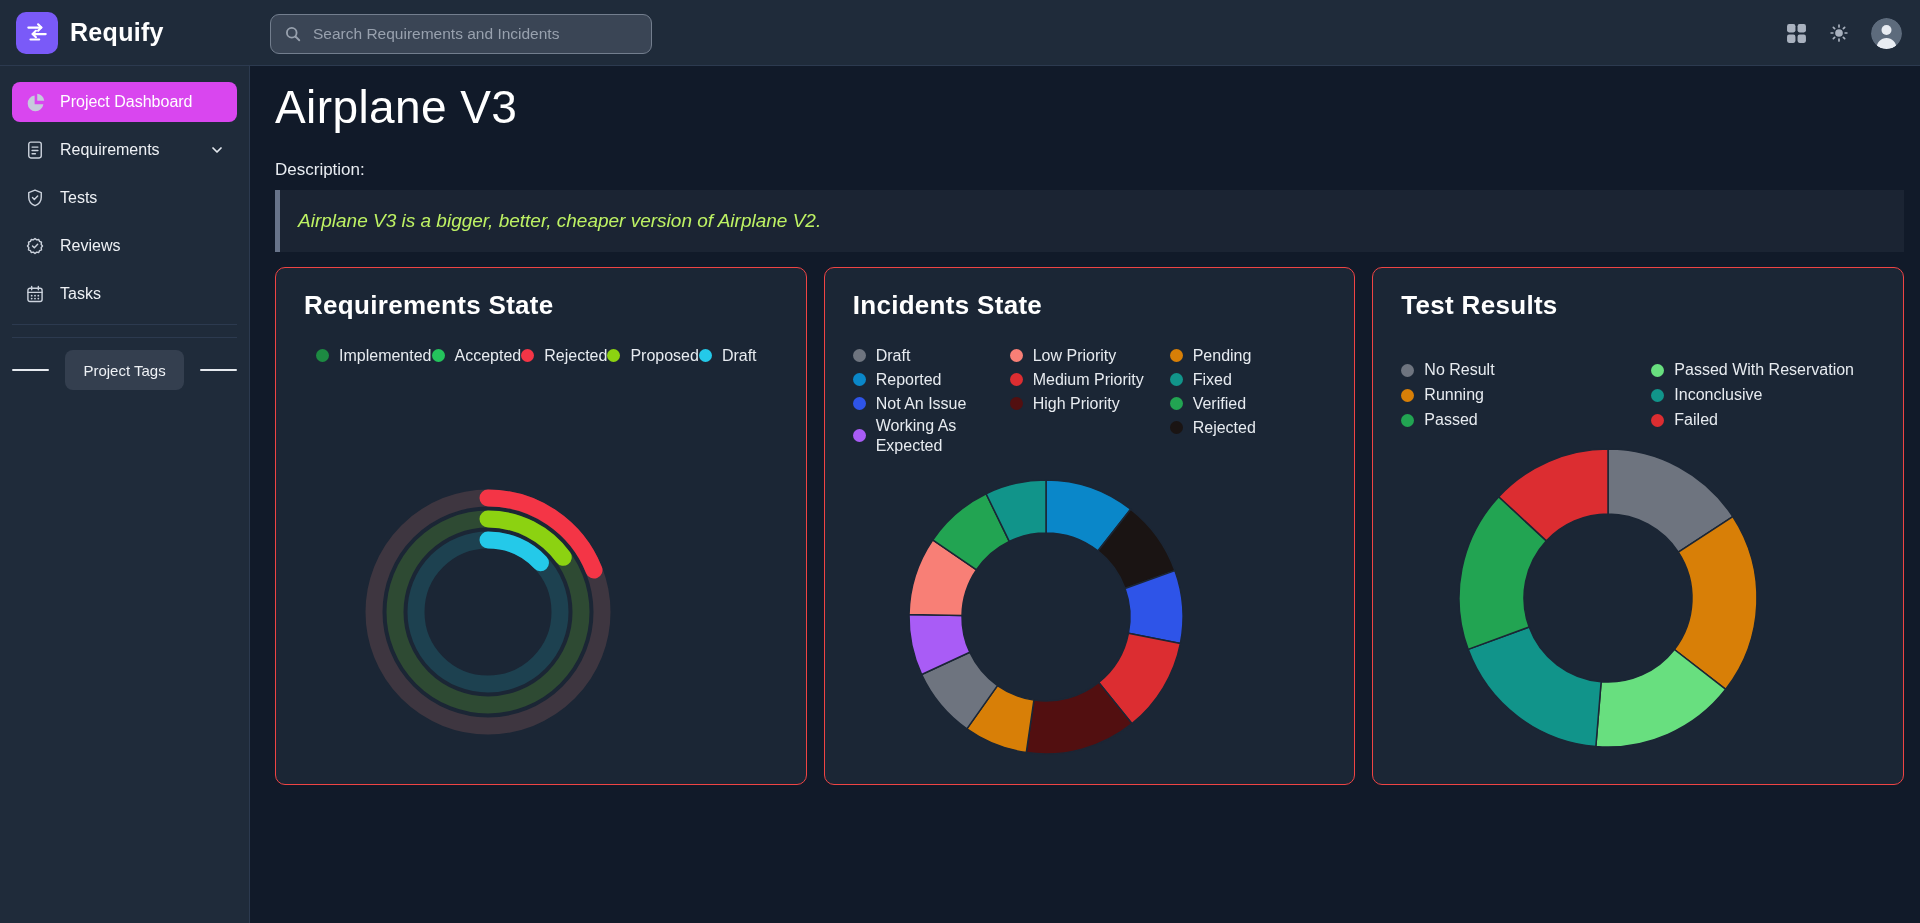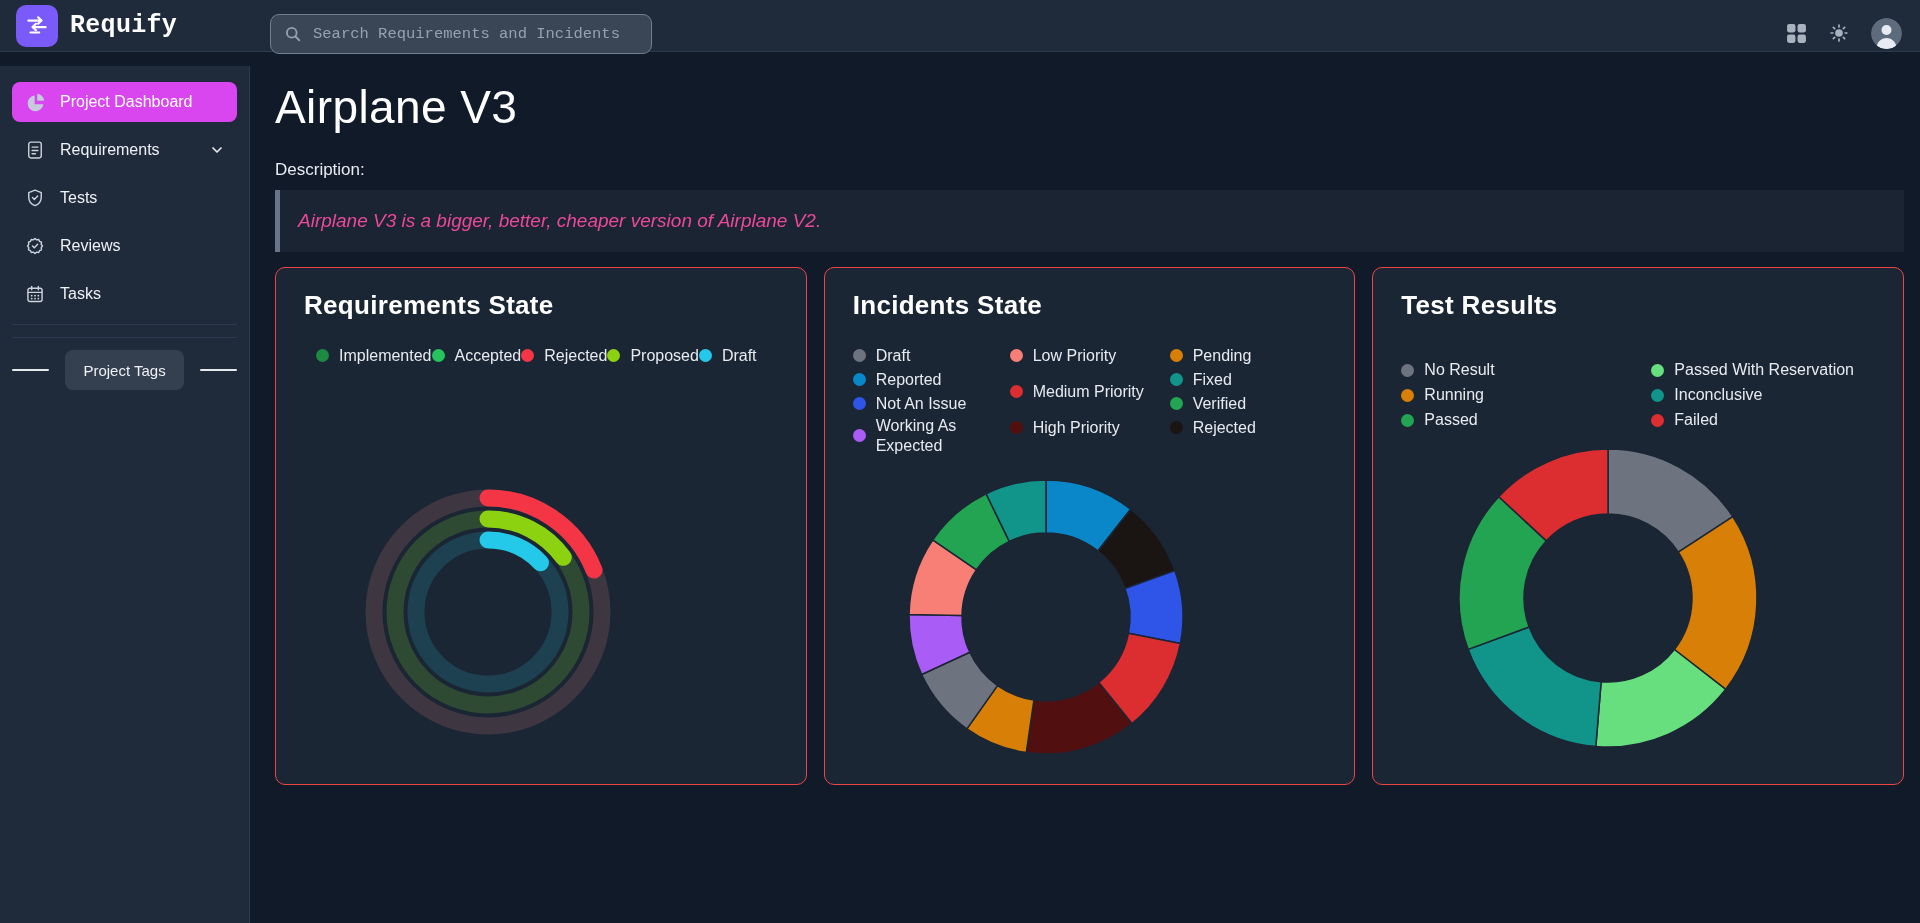--- a/index.html
+++ b/index.html
@@ -1,21 +1,21 @@
 <!DOCTYPE html>
 <html><head>
 <meta charset="utf-8">
 <style>
   * { margin:0; padding:0; box-sizing:border-box; }
   html,body { width:1920px; height:923px; overflow:hidden; }
   body { font-family:"Liberation Sans","DejaVu Sans",sans-serif; background:#111a29; color:#e9edf2; }
 
   
-  .topbar { position:fixed; top:0; left:0; width:1920px; height:52px; background:#1f2b3a;
-            border-bottom:1px solid #2c3a4f; display:flex; align-items:center; z-index:10;font-family:Liberation Mono, monospace; }
+  .topbar { position:fixed; top:0; left:0; width:1920px; height:66px; background:#1f2b3a;
+            border-bottom:1px solid #2c3a4f; display:flex; align-items:center; z-index:10; }
   .brand { display:flex; align-items:center; gap:12px; padding-left:16px; width:250px; }
   .logo { width:42px; height:42px; border-radius:10px; background:#7a5af8; display:flex; align-items:center; justify-content:center; }
   .brand-name { font-size:25px; font-weight:800; color:#ffffff; letter-spacing:.3px; }
   .search { position:absolute; left:270px; top:14px; width:382px; height:40px; background:#3a4555;
             border:1.5px solid #737e8e; border-radius:9px; display:flex; align-items:center; gap:10px; padding:16px 12px; }
   .search input { flex:1; background:transparent; border:none; outline:none; color:#dfe4ea; font-size:15.5px; font-family:inherit; }
   .search input::placeholder { color:#98a1ae; }
   .topbar-right { position:absolute; right:18px; top:0; height:66px; display:flex; align-items:center; gap:22px; }
   .tb-icon { display:flex; align-items:center; justify-content:center; cursor:pointer; }
   .avatar { width:31px; height:31px; border-radius:50%; overflow:hidden; display:block; }
@@ -34,38 +34,38 @@
   .tags-line { flex:1; height:2px; background:#e6eaef; border-radius:2px; }
   .tags-btn { margin:0 16px; height:40px; padding:0 18px; background:#343f4f; border-radius:8px; border:none;
               color:#eef1f5; font-size:15px; font-family:inherit; display:flex; align-items:center; cursor:pointer; }
 
   
   .main { margin-left:250px; padding:82px 16px 0 25px; }
   .page-title { font-size:46px; font-weight:400; color:#ffffff; letter-spacing:.4px; line-height:1.1; }
   .desc-label { margin-top:27px; font-size:17px; color:#e8ecf1; }
   .desc-quote { margin-top:10px; height:62px; background:#1b2433; border-left:5px solid #68748a;
                 display:flex; align-items:center; padding-left:18px; }
-  .desc-quote span { font-style:italic; font-size:19px; color:#ec4899; }
+  .desc-quote span { font-style:italic; font-size:19px; color:#bef264; }
 
   .cards { margin-top:15px; display:flex; gap:17px; }
   .card { position:relative; flex:1; height:518px; background:#1b2635; border:1px solid #ef4444; border-radius:10px; }
   .card h2 { position:absolute; left:28px; top:22px; font-size:26px; font-weight:800; color:#ffffff; letter-spacing:.3px; }
   .chart-svg { position:absolute; left:0; top:0; }
 
   
   .legend { position:absolute; }
   .legend-item { display:flex; align-items:center; gap:10px; min-height:24px; cursor:pointer; }
   .legend-dot { width:13px; height:13px; border-radius:50%; flex:0 0 13px; }
   .legend-label { font-size:16px; color:#e7ebf0; line-height:20px; }
   .legend-cols { display:flex; align-items:flex-start; }
   .legend-column { display:flex; flex-direction:column; }
   #legend-0 { left:40px; top:76px; display:flex; flex-direction:row; }
   #legend-1 { left:28px; top:76px; }
   #legend-1 .legend-column:nth-child(1) { width:157px; }
-  #legend-1 .legend-column:nth-child(2) { width:160px;gap:12px; }
+  #legend-1 .legend-column:nth-child(2) { width:160px; }
   #legend-1 .legend-column:nth-child(1) .legend-label { max-width:110px; }
   #legend-2 { left:28px; top:90px; }
   #legend-2 .legend-column:nth-child(1) { width:250px; }
   #legend-2 .legend-item { min-height:25px; }
 </style>
 </head>
 <body>
 
 <header class="topbar">
   <div class="brand">

